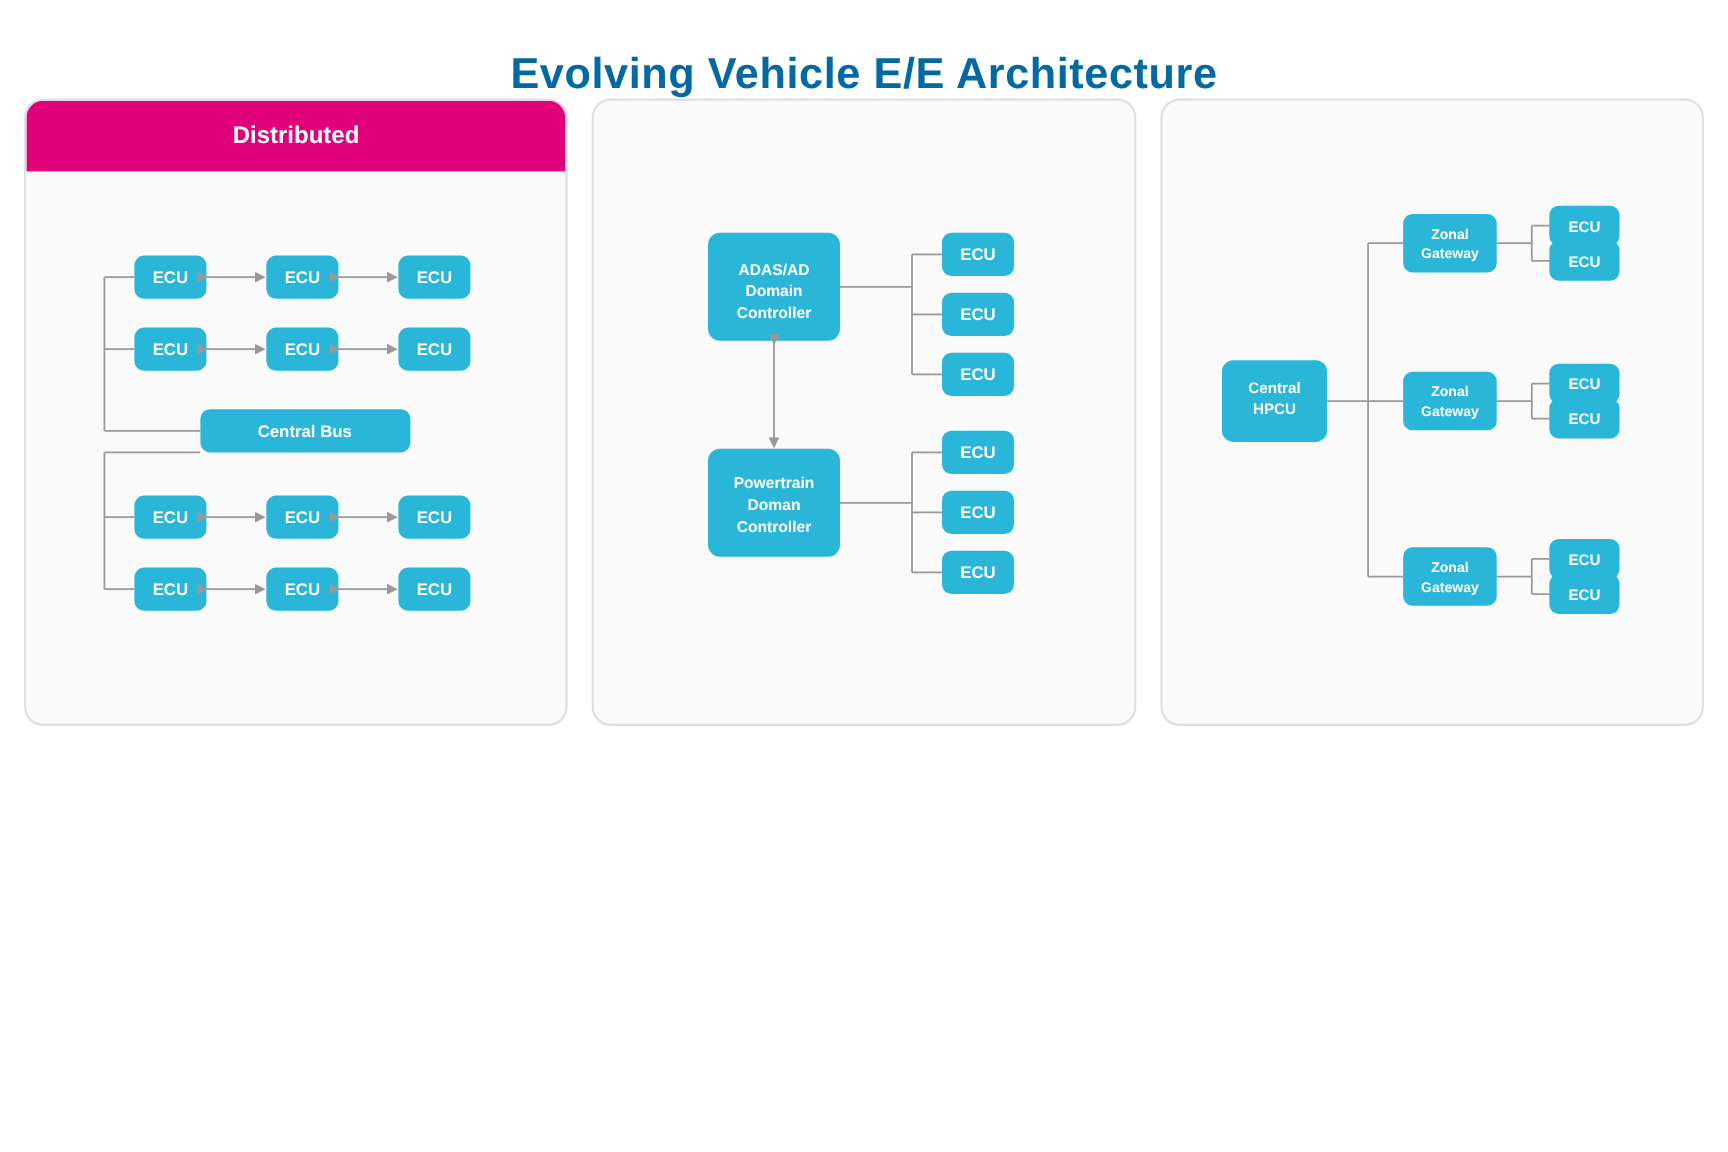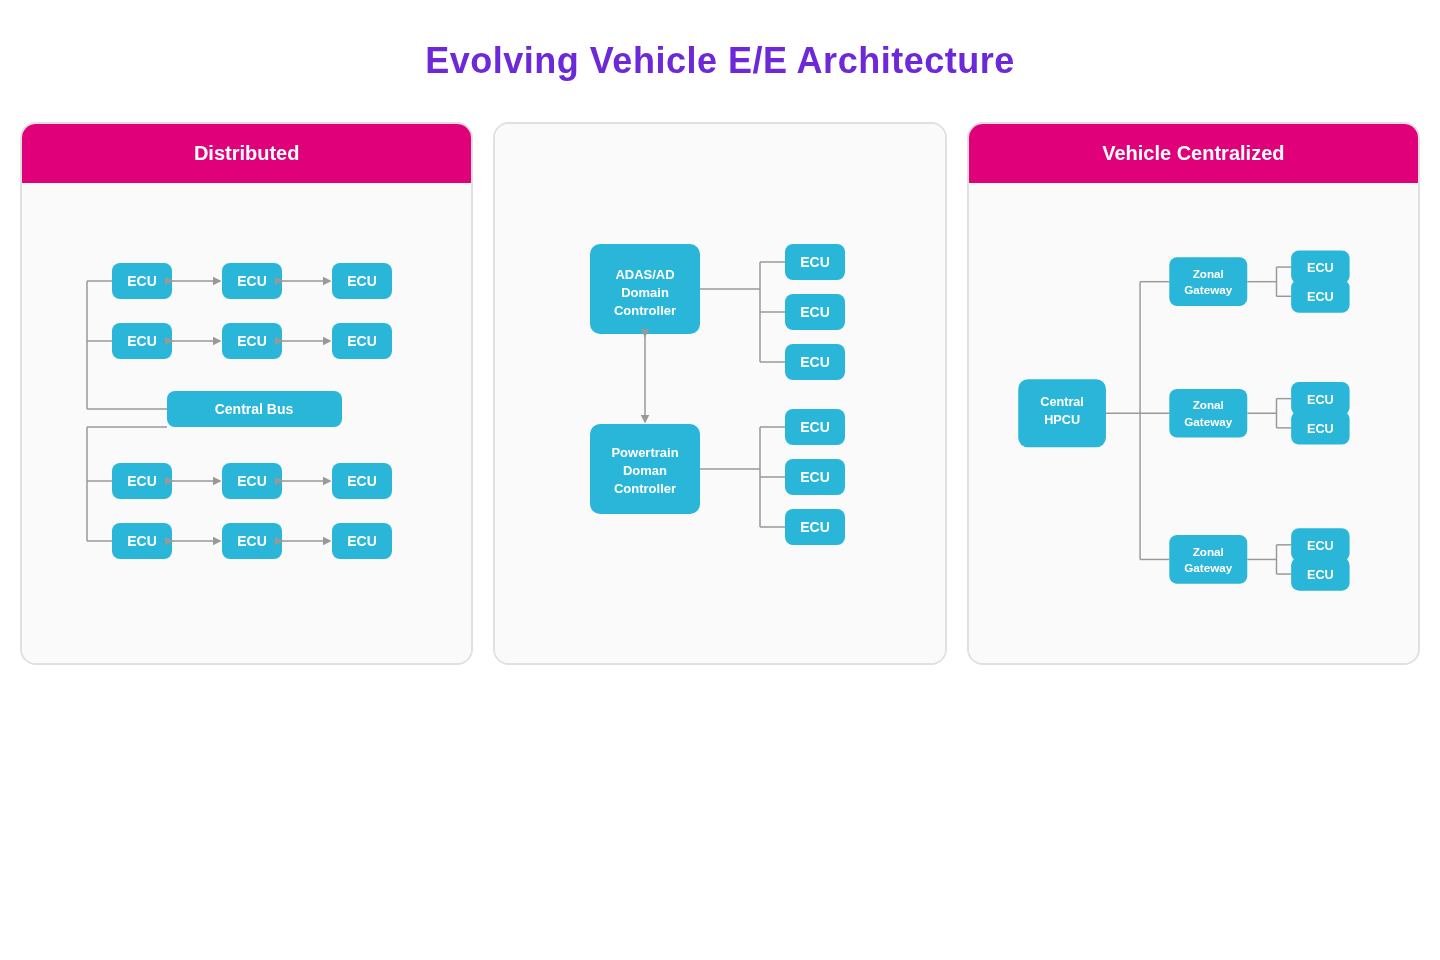--- a/index.html
+++ b/index.html
@@ -8,23 +8,22 @@
       font-family: 'Arial', sans-serif;
       display: flex;
       flex-direction: column;
       align-items: center;
       min-height: 960px;
       padding: 40px 20px;
     }
     .page-title {
       font-size: 36px;
       font-weight: 800;
-      color: #6d28d9;
+      color: #0369a1;
       text-align: center;
-      margin-bottom: 40px;
       letter-spacing: 0.5px;
     }
     .diagrams-container {
       display: flex;
       gap: 20px;
       width: 1405px;
       max-width: 100%;
       align-items: stretch;
     }
     .panel {
@@ -189,21 +188,20 @@
         <line x1="170" y1="275" x2="230" y2="275" stroke="#999" stroke-width="1.5"></line>
         <line x1="230" y1="233" x2="230" y2="333" stroke="#999" stroke-width="1.5"></line>
         <line x1="230" y1="233" x2="255" y2="233" stroke="#999" stroke-width="1.5"></line>
         <line x1="230" y1="283" x2="255" y2="283" stroke="#999" stroke-width="1.5"></line>
         <line x1="230" y1="333" x2="255" y2="333" stroke="#999" stroke-width="1.5"></line>
       </svg>
     </div>
   </div>
 
   <div class="panel">
-    <div class="panel-header">Vehicle Centralized</div>
     <div class="panel-body">
       <svg viewBox="0 0 420 420" width="420" height="420">
 
         <rect x="30" y="165" width="90" height="70" rx="10" fill="#29b6d8"></rect>
         <text x="75" y="193" text-anchor="middle" fill="white" font-weight="700" font-size="13">Central</text>
         <text x="75" y="211" text-anchor="middle" fill="white" font-weight="700" font-size="13">HPCU</text>
 
         <line x1="120" y1="200" x2="155" y2="200" stroke="#999" stroke-width="1.5"></line>
 
         <line x1="155" y1="65" x2="155" y2="350" stroke="#999" stroke-width="1.5"></line>

